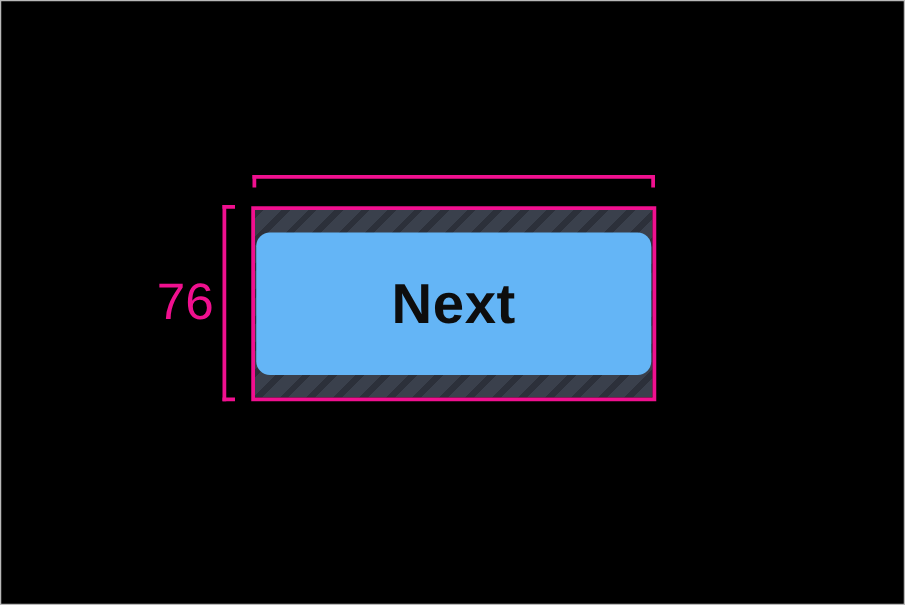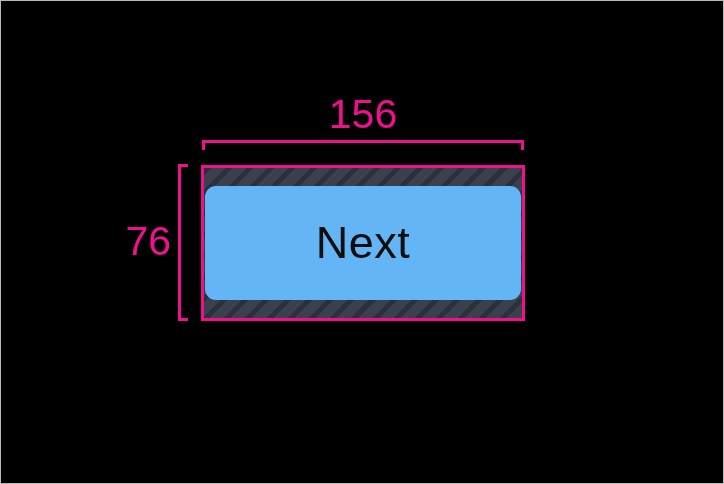--- a/index.html
+++ b/index.html
@@ -91,34 +91,33 @@
     left: 1px;
     right: 1px;
     top: 18px;
     bottom: 18px;
     background: var(--button-bg);
     border: none;
     border-radius: 11px;
     color: var(--button-text);
     font-family: "Liberation Sans", sans-serif;
     font-size: 45px;
-    font-weight: 400;
+    font-weight: 700;
     letter-spacing: 0.5px;
     display: flex;
     align-items: center;
     justify-content: center;
     cursor: pointer;
   }
 </style>
 </head>
 <body>
 
 <div class="stage">
 
-  <div class="dim-label width">156</div>
 
   <div class="measure-h"></div>
 
   <div class="dim-label height">76</div>
 
   <div class="measure-v"></div>
 
   <div class="widget-box">
     <button class="next-button">Next</button>
   </div>

